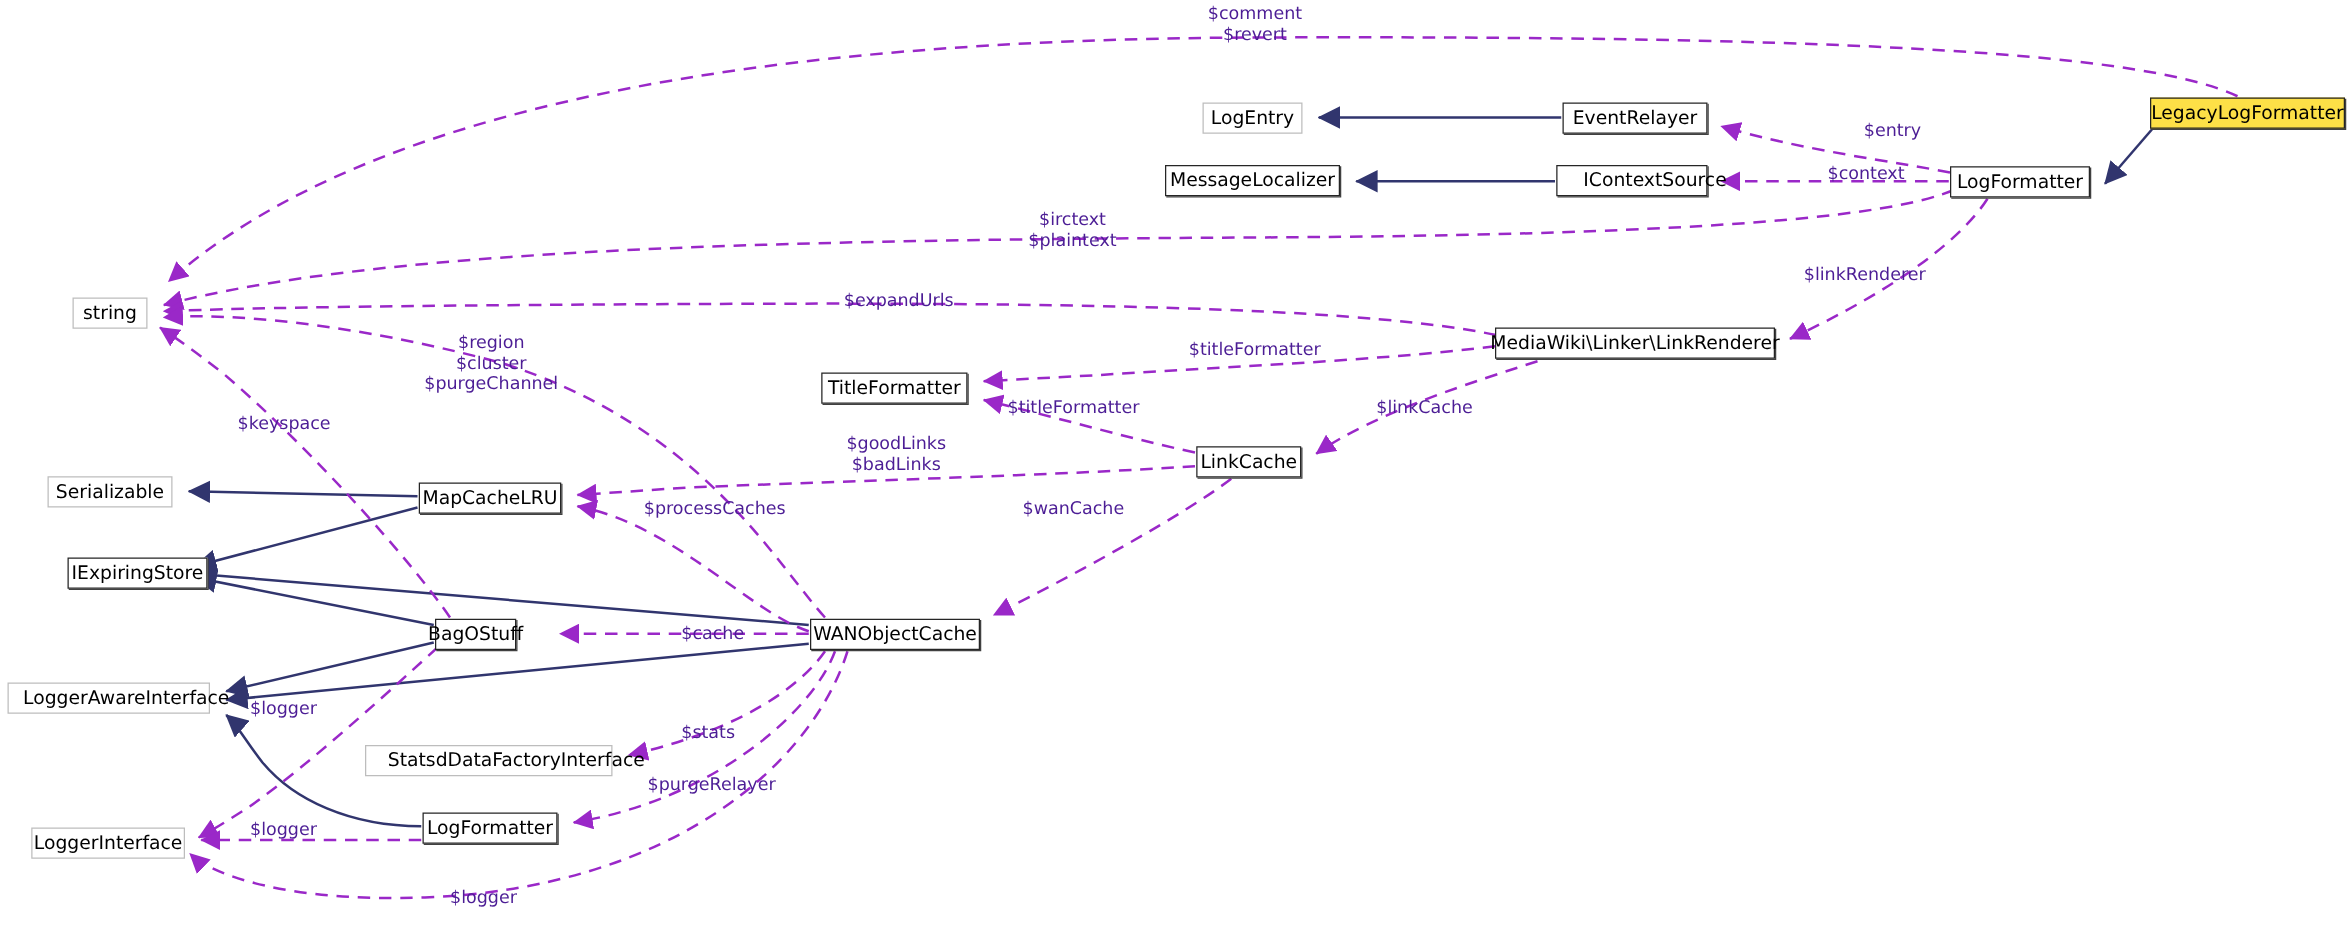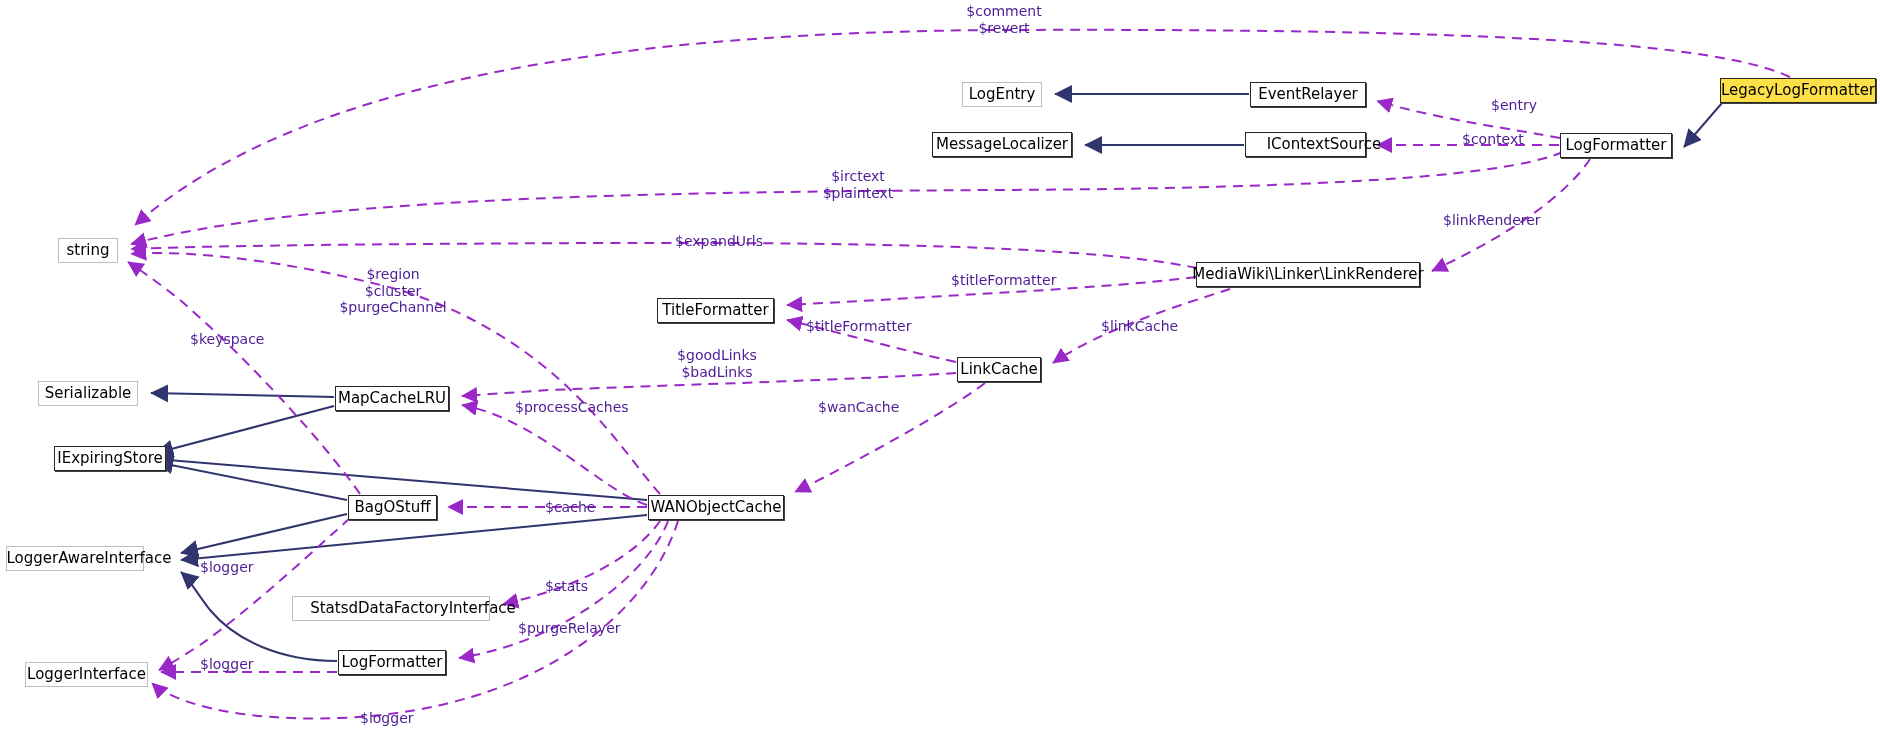--- a/index.html
+++ b/index.html
@@ -167,29 +167,29 @@
   </div>
 
   <div class="node cls" style="left:335px;top:386px;width:114px;height:25px;">
     <span>MapCacheLRU</span>
   </div>
 
   <div class="node cls" style="left:30px;top:446px;width:112px;height:25px;margin-left:24px;">
     <span>IExpiringStore</span>
   </div>
 
-  <div class="node cls" style="left:348px;top:495px;width:89px;height:25px;">
+  <div class="node cls" style="left:348px;top:495px;width:65px;height:25px;">
     <span>BagOStuff</span>
   </div>
 
   <div class="node cls" style="left:648px;top:495px;width:136px;height:25px;">
     <span>WANObjectCache</span>
   </div>
 
-  <div class="node iface" style="left:6px;top:546px;width:138px;height:25px;padding-left:28px;">
+  <div class="node iface" style="left:6px;top:546px;width:162px;height:25px;padding-left:28px;">
     <span>LoggerAwareInterface</span>
   </div>
 
   <div class="node iface" style="left:292px;top:596px;width:198px;height:25px;padding-left:44px;">
     <span>StatsdDataFactoryInterface</span>
   </div>
 
   <div class="node cls" style="left:338px;top:650px;width:108px;height:25px;">
     <span>LogFormatter</span>
   </div>

